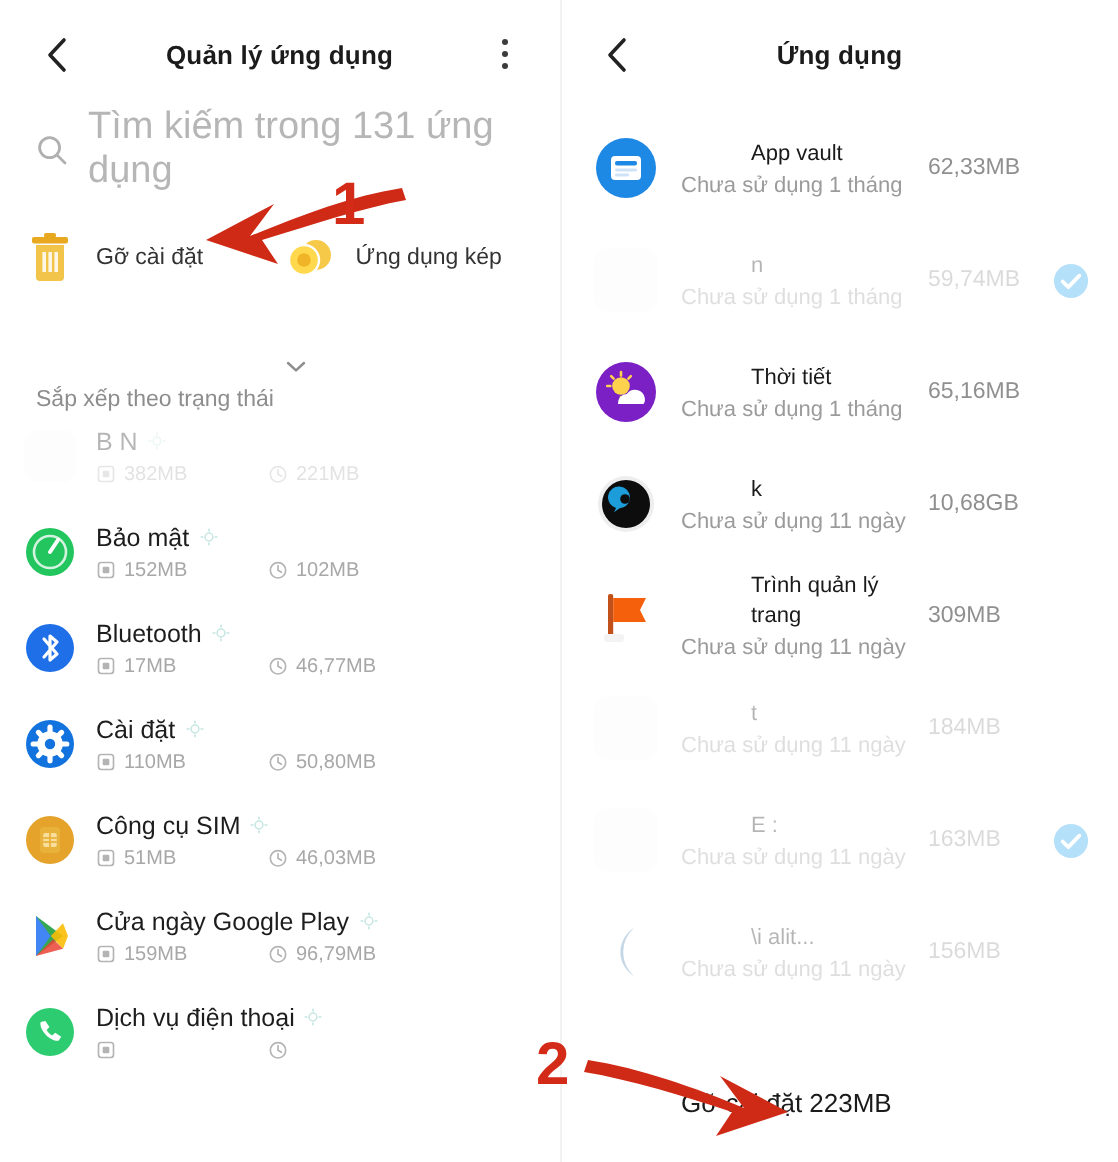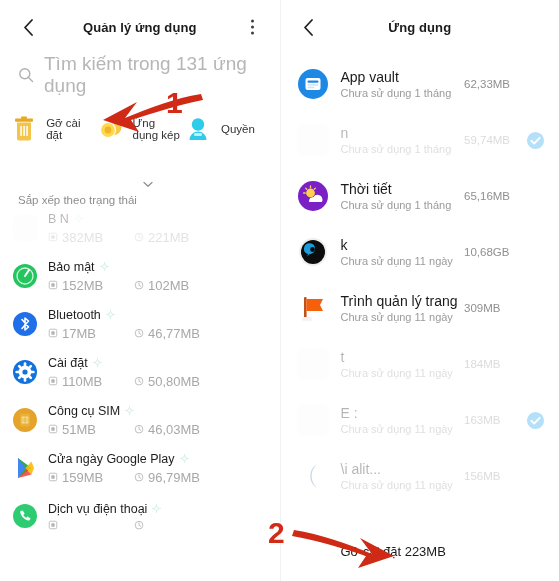--- a/index.html
+++ b/index.html
@@ -52,30 +52,30 @@
   .sortrow .s-car{font-size:10px;color:#8d8d8d;transform:translateY(-1px);}
 
   
   .list{margin-top:8px;}
   .row{display:flex;align-items:center;height:48px;padding:0 14px 0 12px;}
   .row .r-ico{width:26px;height:26px;flex:0 0 auto;margin-right:10px;position:relative;}
   .row .r-mid{flex:1;min-width:0;}
   .r-name{display:flex;align-items:center;gap:5px;font-size:12.5px;color:#1d1d1d;line-height:15px;}
   .r-name .gear{width:9px;height:9px;flex:0 0 auto;opacity:.45;}
   .r-sub{display:flex;align-items:center;margin-top:3px;}
-  .r-sub .mini{display:flex;align-items:center;gap:4px;font-size:13px;color:#a8a8a8;}
+  .r-sub .mini{display:flex;align-items:center;gap:4px;font-size:10px;color:#a8a8a8;}
   .r-sub .mini.m1{width:86px;}
   .r-sub .mini svg{flex:0 0 auto;}
 
   
   .rlist{margin-top:2px;}
   .rrow{display:flex;align-items:center;height:56px;padding:0 14px 0 16px;}
   .rrow .ri{width:32px;height:32px;flex:0 0 auto;margin-right:12px;}
   .rrow .rtext{flex:1;min-width:0;}
-  .rtitle{font-size:14px;color:#1a1a1a;line-height:15px;font-weight:normal;}
+  .rtitle{font-size:11px;color:#1a1a1a;line-height:15px;font-weight:normal;margin-left:35px;}
   .rsub{font-size:11px;color:#9b9b9b;margin-top:2px;}
   .rsize{font-size:11.5px;color:#8f8f8f;width:56px;text-align:left;flex:0 0 auto;}
   .rcheck{width:19px;height:19px;flex:0 0 auto;margin-left:6px;}
   .rcheck.hidden{visibility:hidden;}
 
   .uninstall-bar{
     position:absolute;left:0;right:0;bottom:22px;
     text-align:left;font-size:13px;color:#1b1b1b;
   }
   .uninstall-bar span{padding-left:60px;}
@@ -137,30 +137,20 @@
       <div class="action">
         <span class="a-ico">
           <svg width="28" height="24" viewBox="0 0 28 24">
             <ellipse cx="17" cy="10.5" rx="7.5" ry="7.5" fill="#F7C948"></ellipse>
             <ellipse cx="11" cy="13" rx="7.5" ry="7.5" fill="#FFD84D" stroke="#fff" stroke-width="1.2"></ellipse>
             <ellipse cx="11" cy="13" rx="3.4" ry="3.4" fill="#F0B429"></ellipse>
           </svg>
         </span>
         <span class="a-lbl">Ứng dụng kép</span>
       </div>
-      <div class="action">
-        <span class="a-ico">
-          <svg width="26" height="26" viewBox="0 0 26 26">
-            <circle cx="13" cy="8.5" r="6.2" fill="#2ECBEA"></circle>
-            <path d="M4.5 24 a8.5 8.5 0 0 1 17 0 Z" fill="#2ECBEA"></path>
-            <rect x="9" y="17" width="8" height="3" rx="1.2" fill="#fff" opacity=".7"></rect>
-          </svg>
-        </span>
-        <span class="a-lbl">Quyền</span>
-      </div>
     </div>
 
     <div class="sortrow">
       <span class="s-lbl">Sắp xếp theo trạng thái</span>
       <span class="s-car">
         <svg width="10" height="7" viewBox="0 0 10 7">
             <polyline points="1,1.5 5,5.2 9,1.5" fill="none" stroke="#8d8d8d" stroke-width="1.2" stroke-linecap="round" stroke-linejoin="round"></polyline>
           </svg>
       </span>
     </div>

